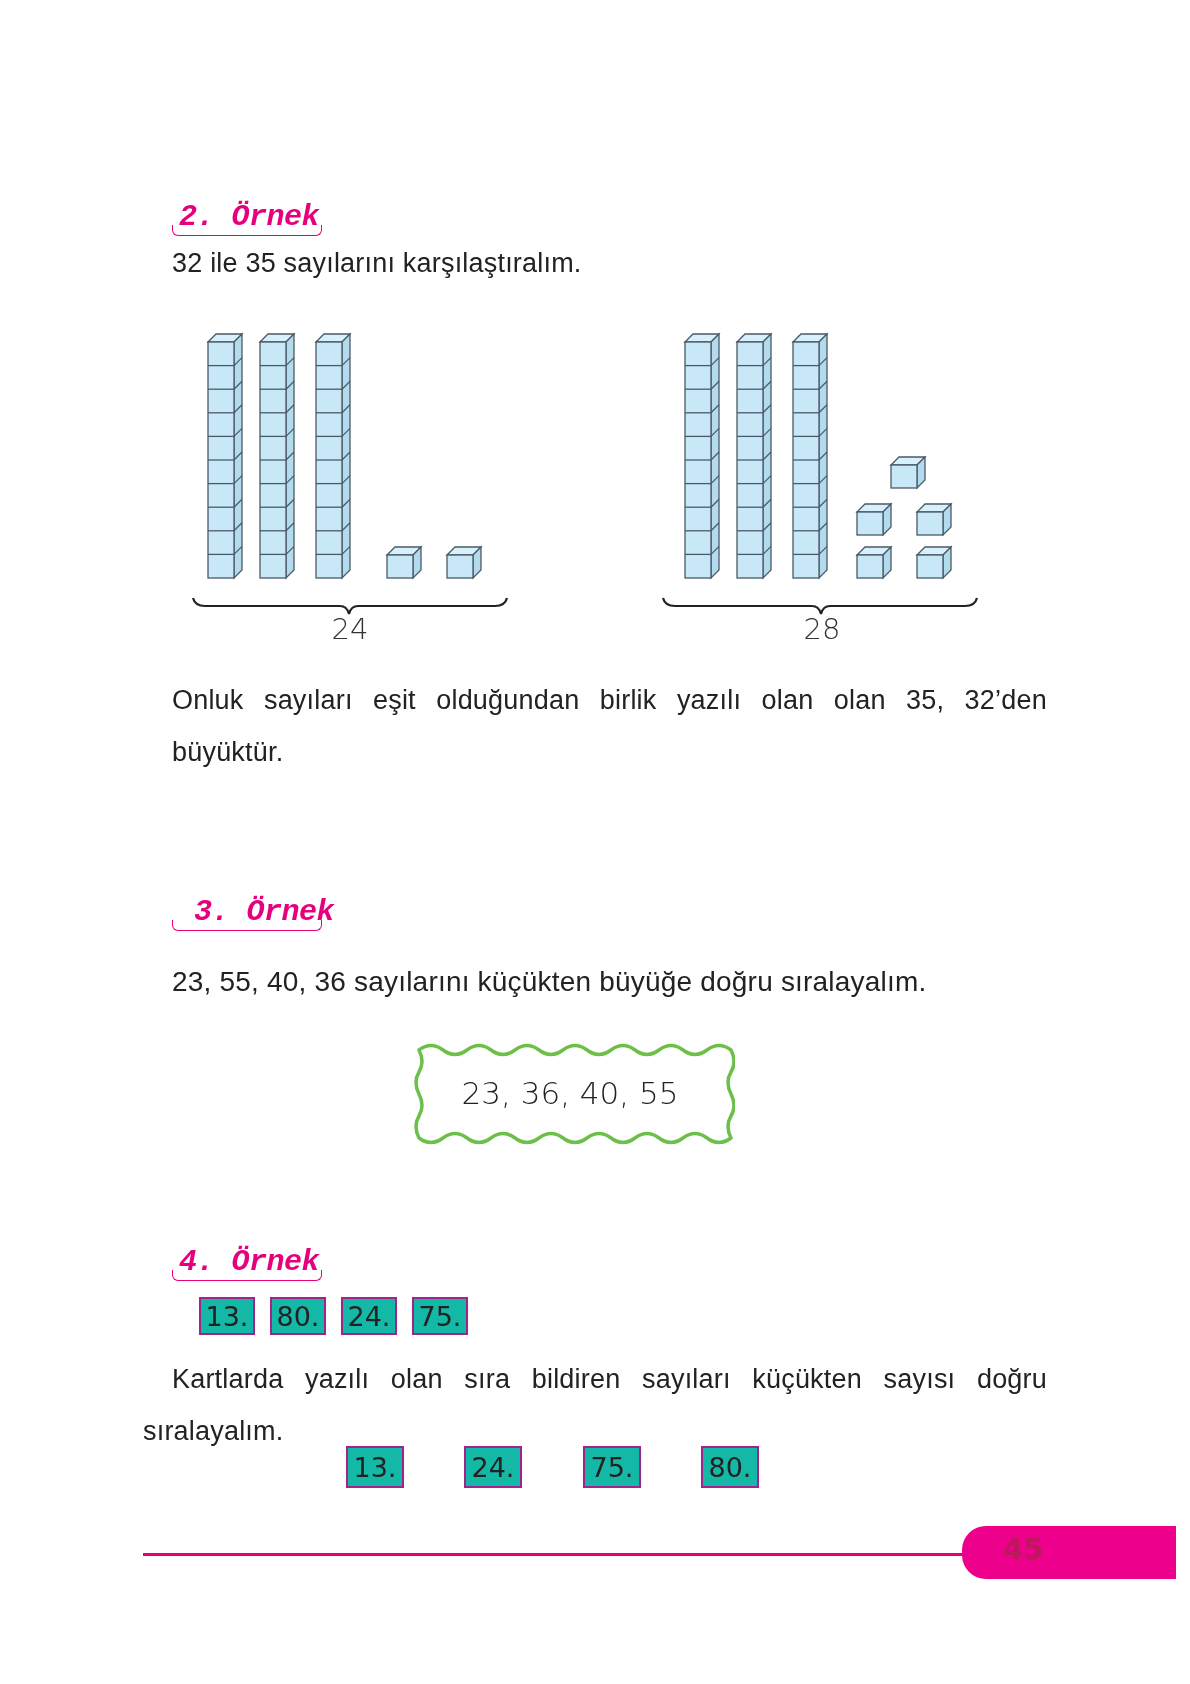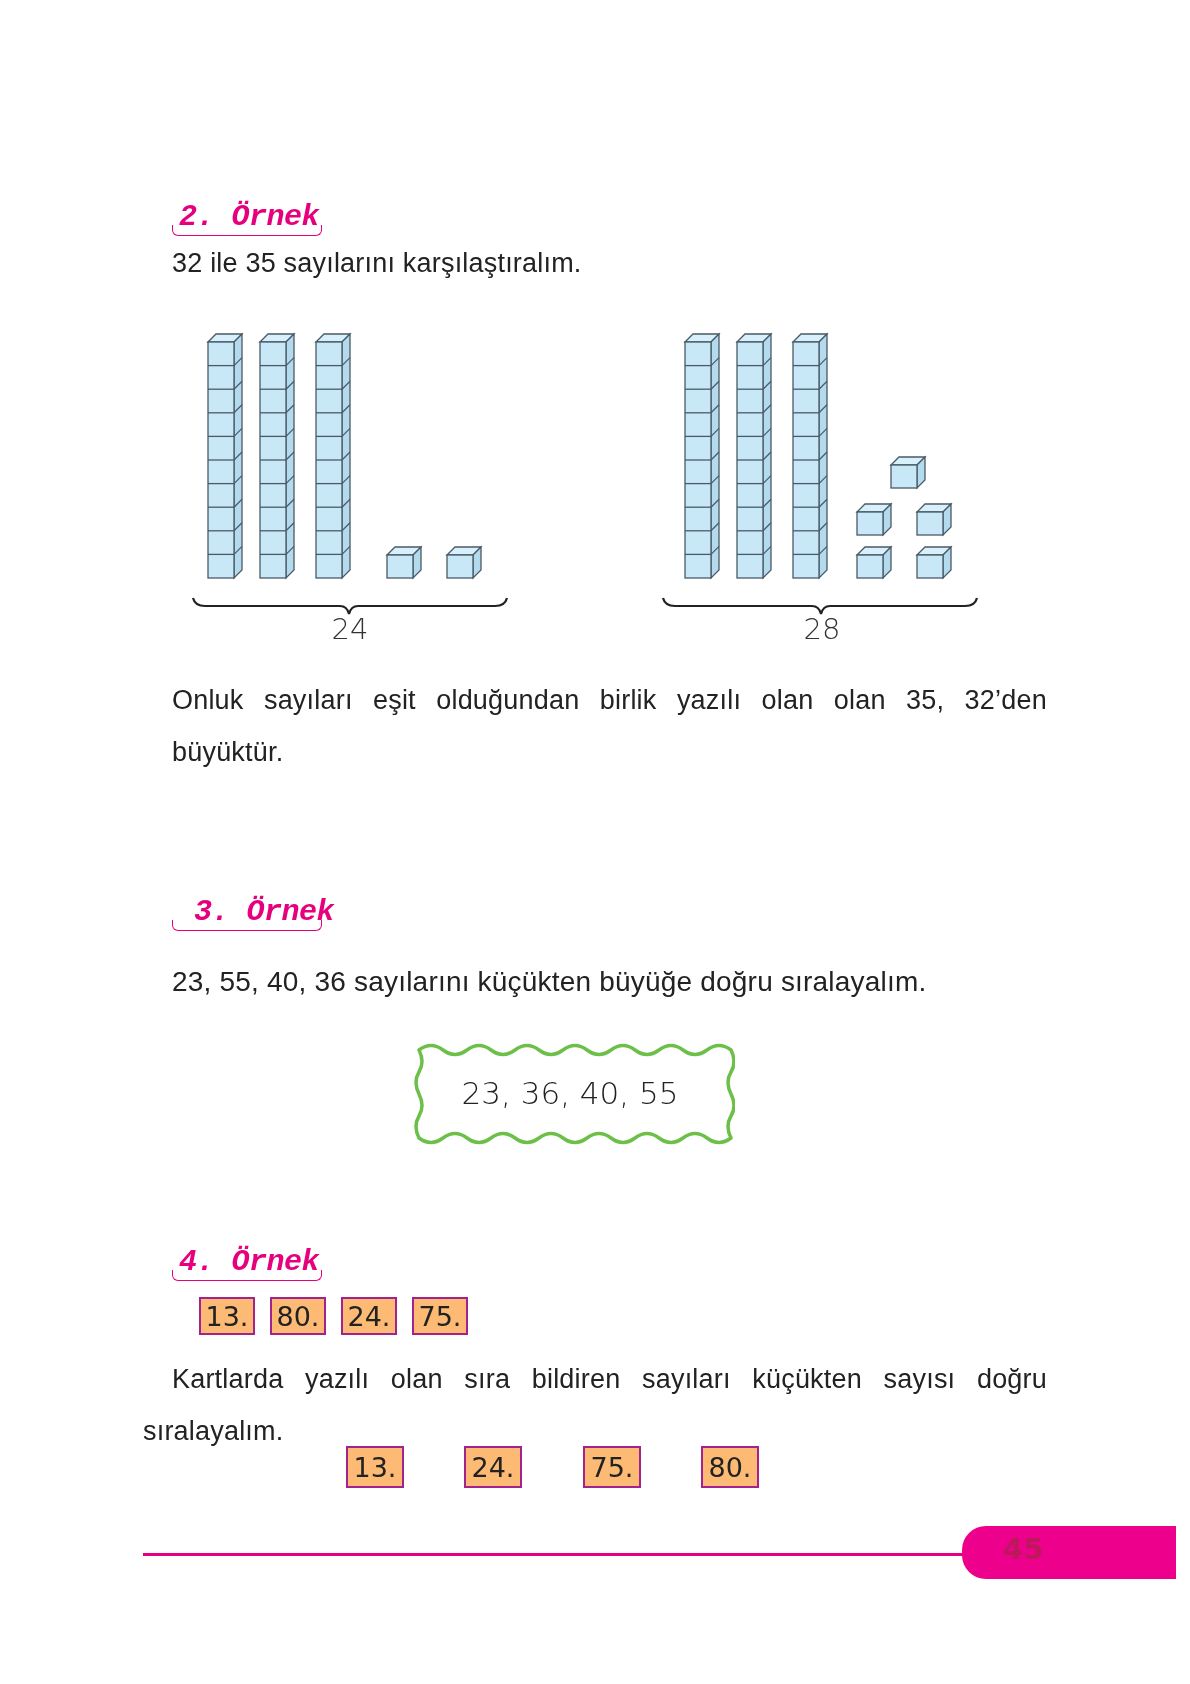--- a/index.html
+++ b/index.html
@@ -25,21 +25,21 @@
   }
   .justify { display: flex; justify-content: space-between; }
   .label-num {
     position: absolute; font-family: "DejaVu Sans", sans-serif; font-size: 29px;
     color: #333; font-weight: 200; width: 80px; text-align: center;
   }
   .card {
     position: absolute; border: 2px solid #a2238e; height: 38px;
     font-family: "DejaVu Sans", sans-serif; font-size: 27px; color: #222;
     display: flex; align-items: center; justify-content: center; box-sizing: border-box;
-    background: #fdba74;
+    background: #14b8a6;
   }
   .answer-text {
     position: absolute; font-family: "DejaVu Sans", sans-serif; font-size: 31px;
     color: #222; width: 280px; text-align: center; font-weight: 200;
   }
   .footer-line { position: absolute; left: 143px; top: 1553px; width: 830px; height: 3px; background: #e6007e; }
   .page-tab {
     position: absolute; left: 962px; top: 1526px; width: 214px; height: 53px;
     background: #ec008c; border-radius: 24px 0 0 24px;
   }

